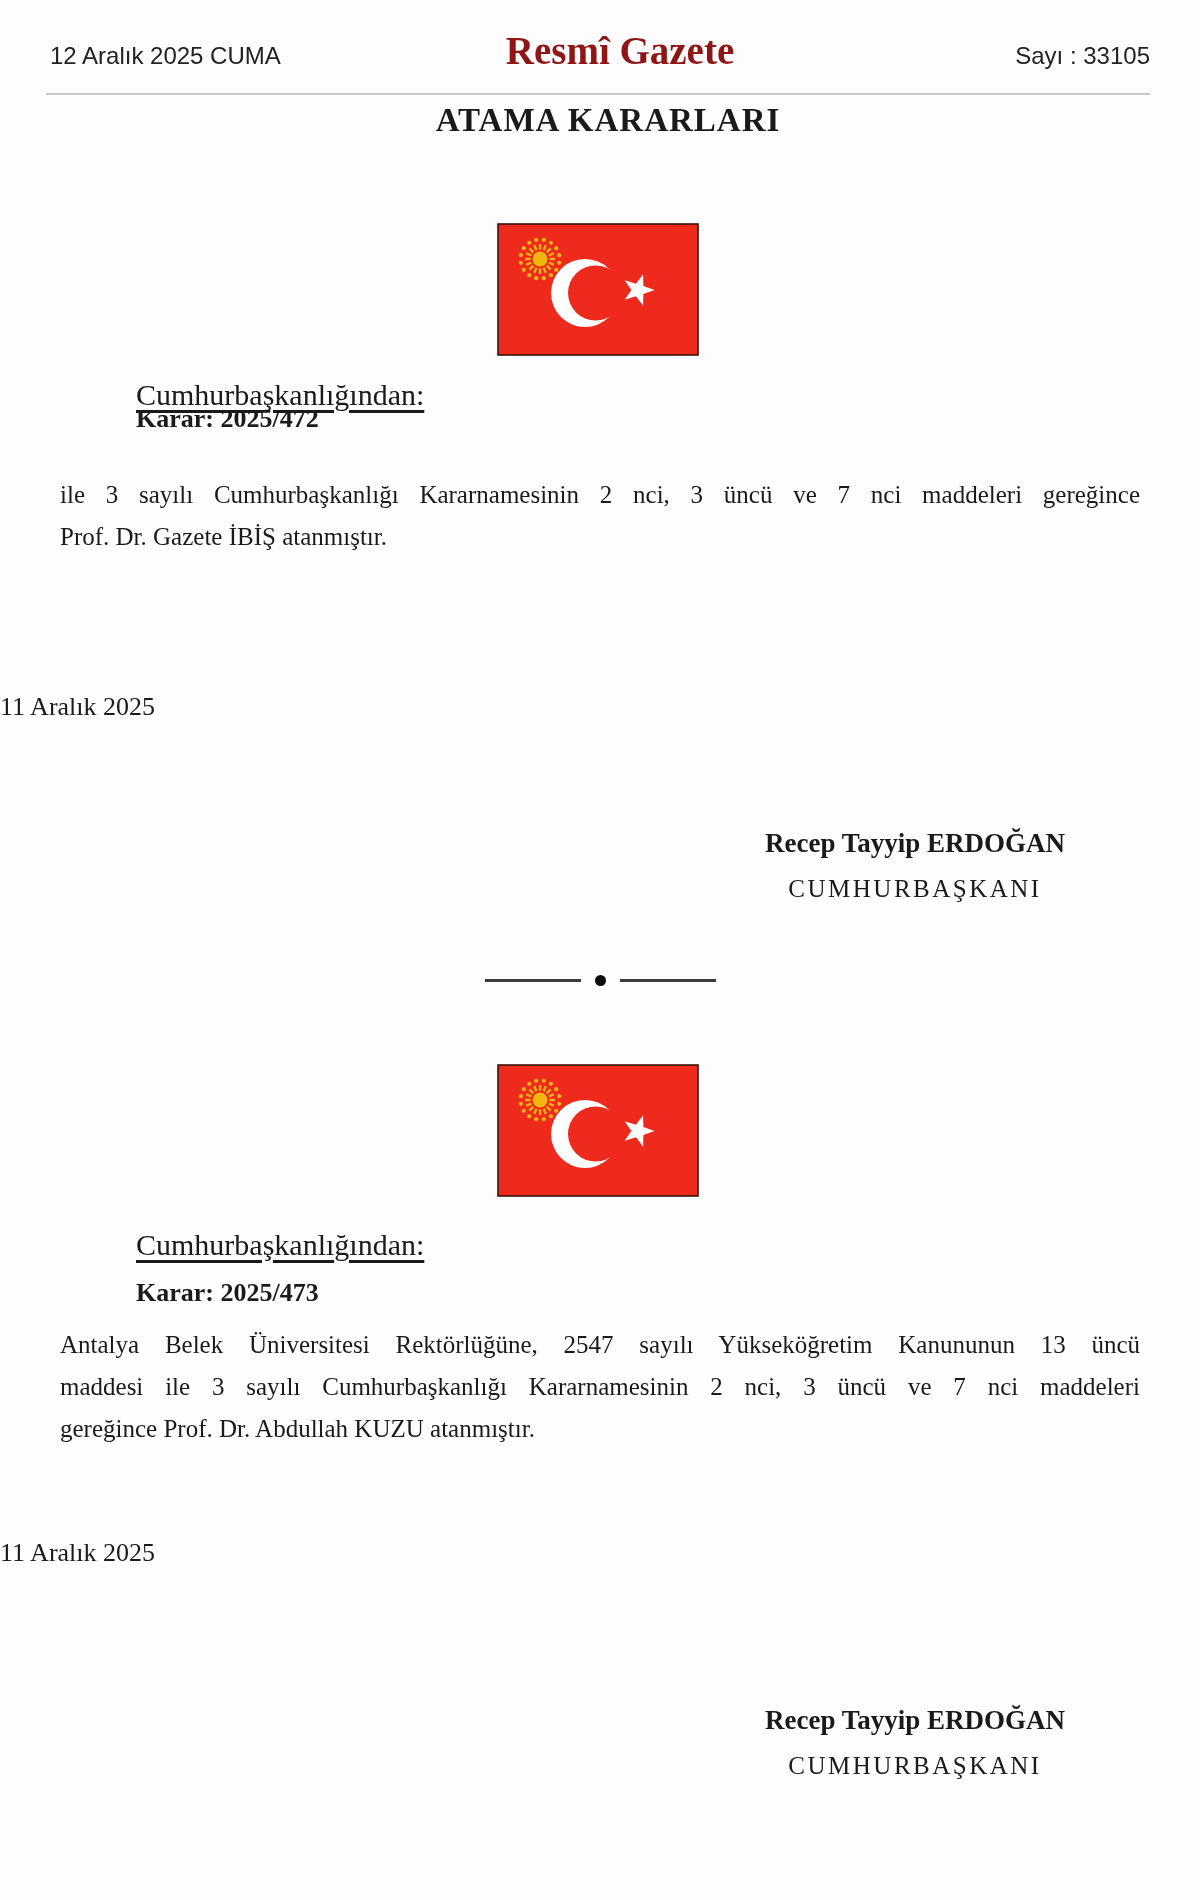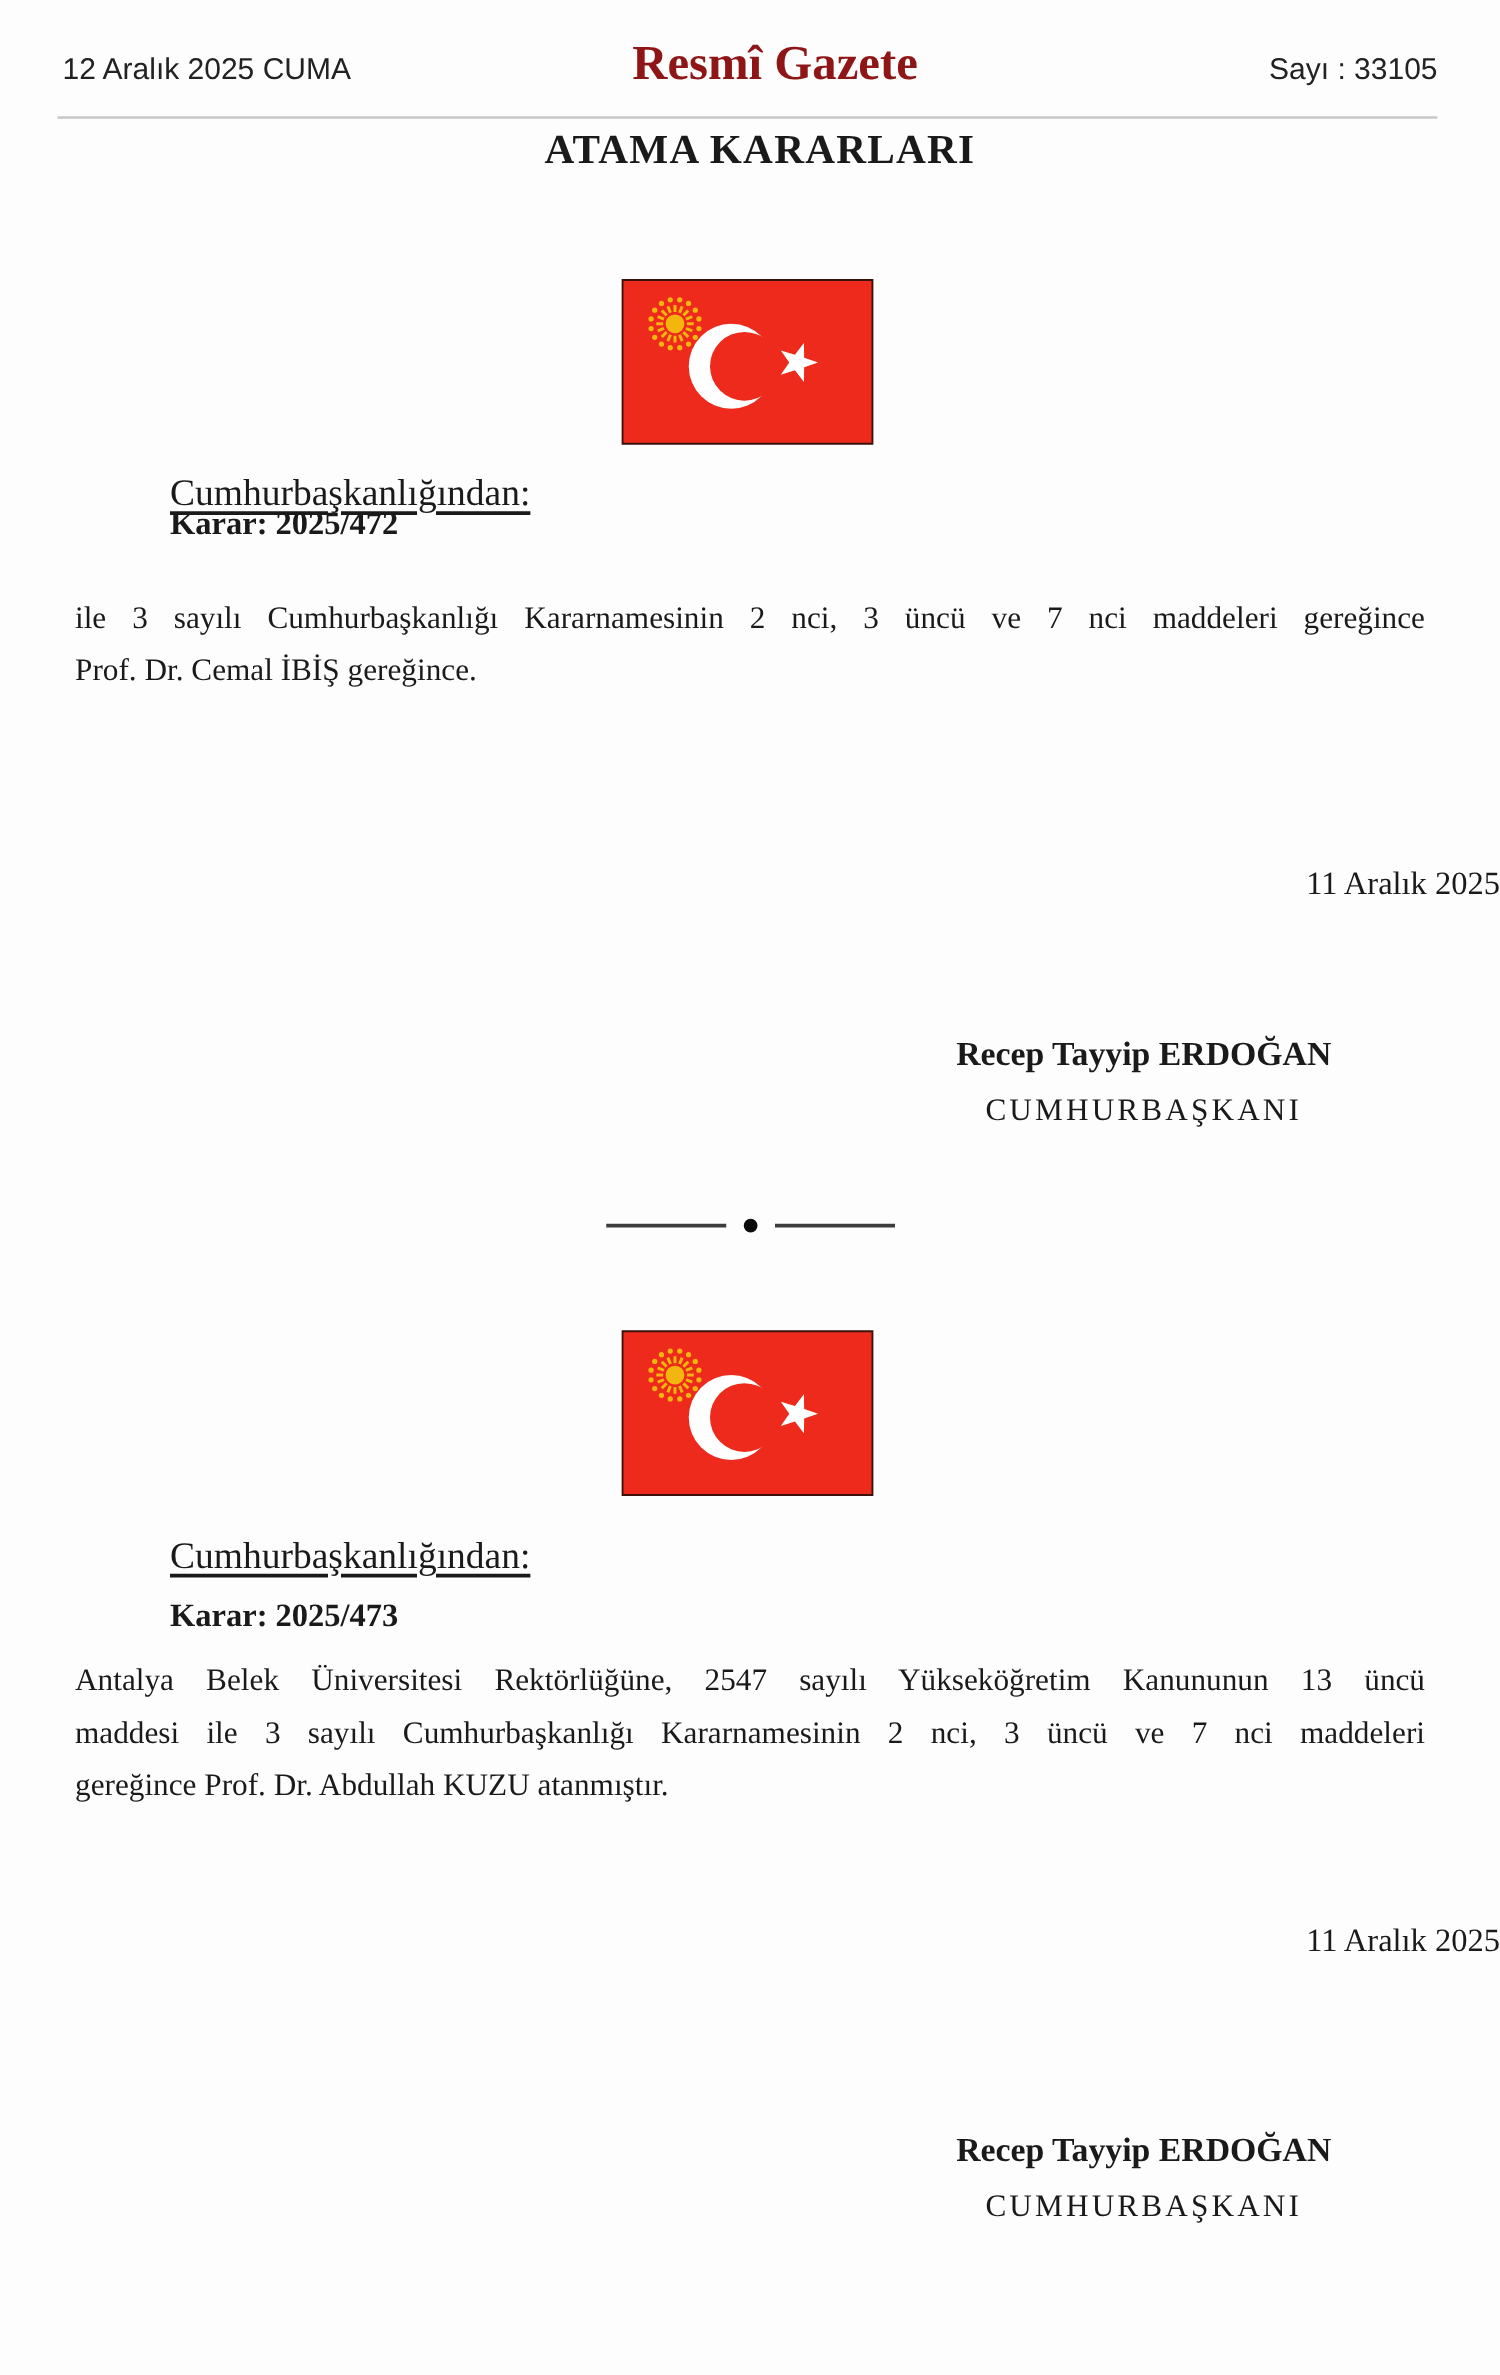--- a/index.html
+++ b/index.html
@@ -58,21 +58,21 @@
     font-size:26px;font-weight:bold;
   }
   .body-par{
     position:absolute;left:60px;width:1080px;
     font-size:25px;line-height:42px;
   }
   .body-line{text-align:justify;text-align-last:justify;}
   .body-line.last{text-align:left;text-align-last:left;}
   .dateline{
     position:absolute;left:0;right:0;
-    text-align:right;font-size:26px;
+    text-align:left;font-size:26px;
   }
   .sig{
     position:absolute;left:740px;width:350px;
     text-align:center;
   }
   .sig-name{font-size:27px;font-weight:bold;}
   .sig-title{font-size:25px;letter-spacing:2.5px;margin-top:16px;}
   
   .s1 .src-heading{top:378px;}
   .s1 .karar{top:404px;}
@@ -151,21 +151,21 @@
       </g>
       <polygon class="star" fill="#ffffff" points="146.10,51.31 146.34,63.12 157.50,67.00 146.34,70.88 146.10,82.69 138.96,73.28 127.65,76.70 134.40,67.00 127.65,57.30 138.96,60.72"></polygon>
     </svg>
   </div>
 
   <div class="s1">
     <div class="src-heading">Cumhurbaşkanlığından:</div>
     <div class="karar">Karar: 2025/472</div>
     <div class="body-par">
       <div class="body-line">ile 3 sayılı Cumhurbaşkanlığı Kararnamesinin 2 nci, 3 üncü ve 7 nci maddeleri gereğince</div>
-      <div class="body-line last">Prof. Dr. Cemal İBİŞ gereğince.</div>
+      <div class="body-line last">Prof. Dr. Gazete İBİŞ atanmıştır.</div>
     </div>
     <div class="dateline">11 Aralık 2025</div>
     <div class="sig">
       <div class="sig-name">Recep Tayyip ERDOĞAN</div>
       <div class="sig-title">CUMHURBAŞKANI</div>
     </div>
   </div>
 
   <div class="divider">
     <span class="dline"></span>

